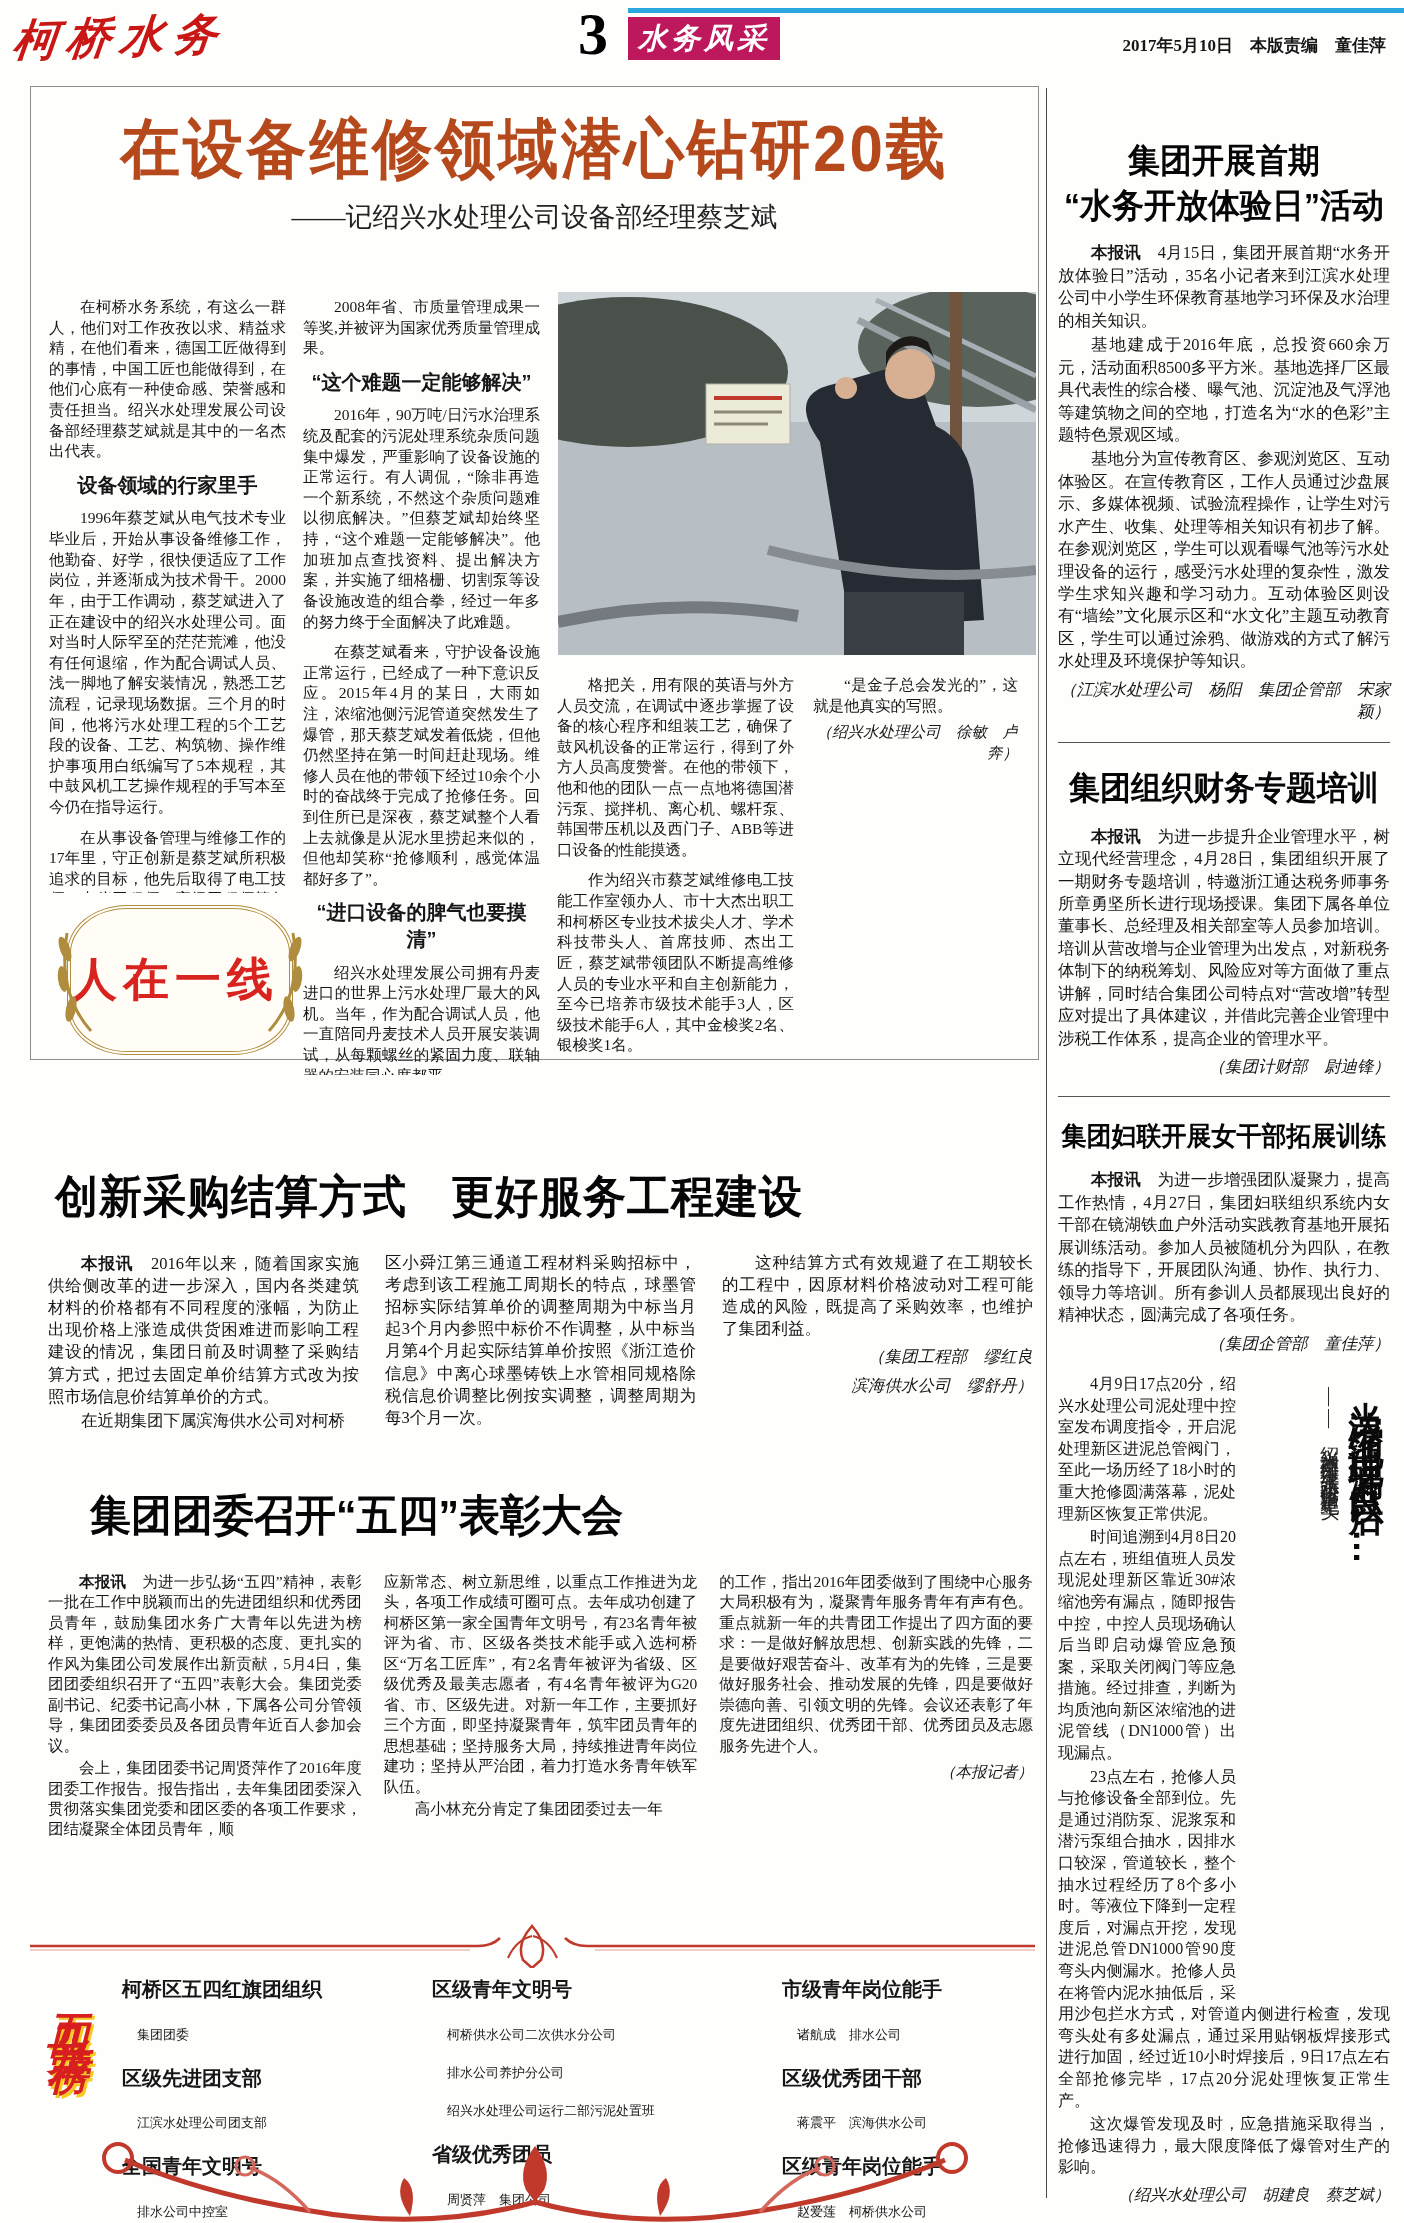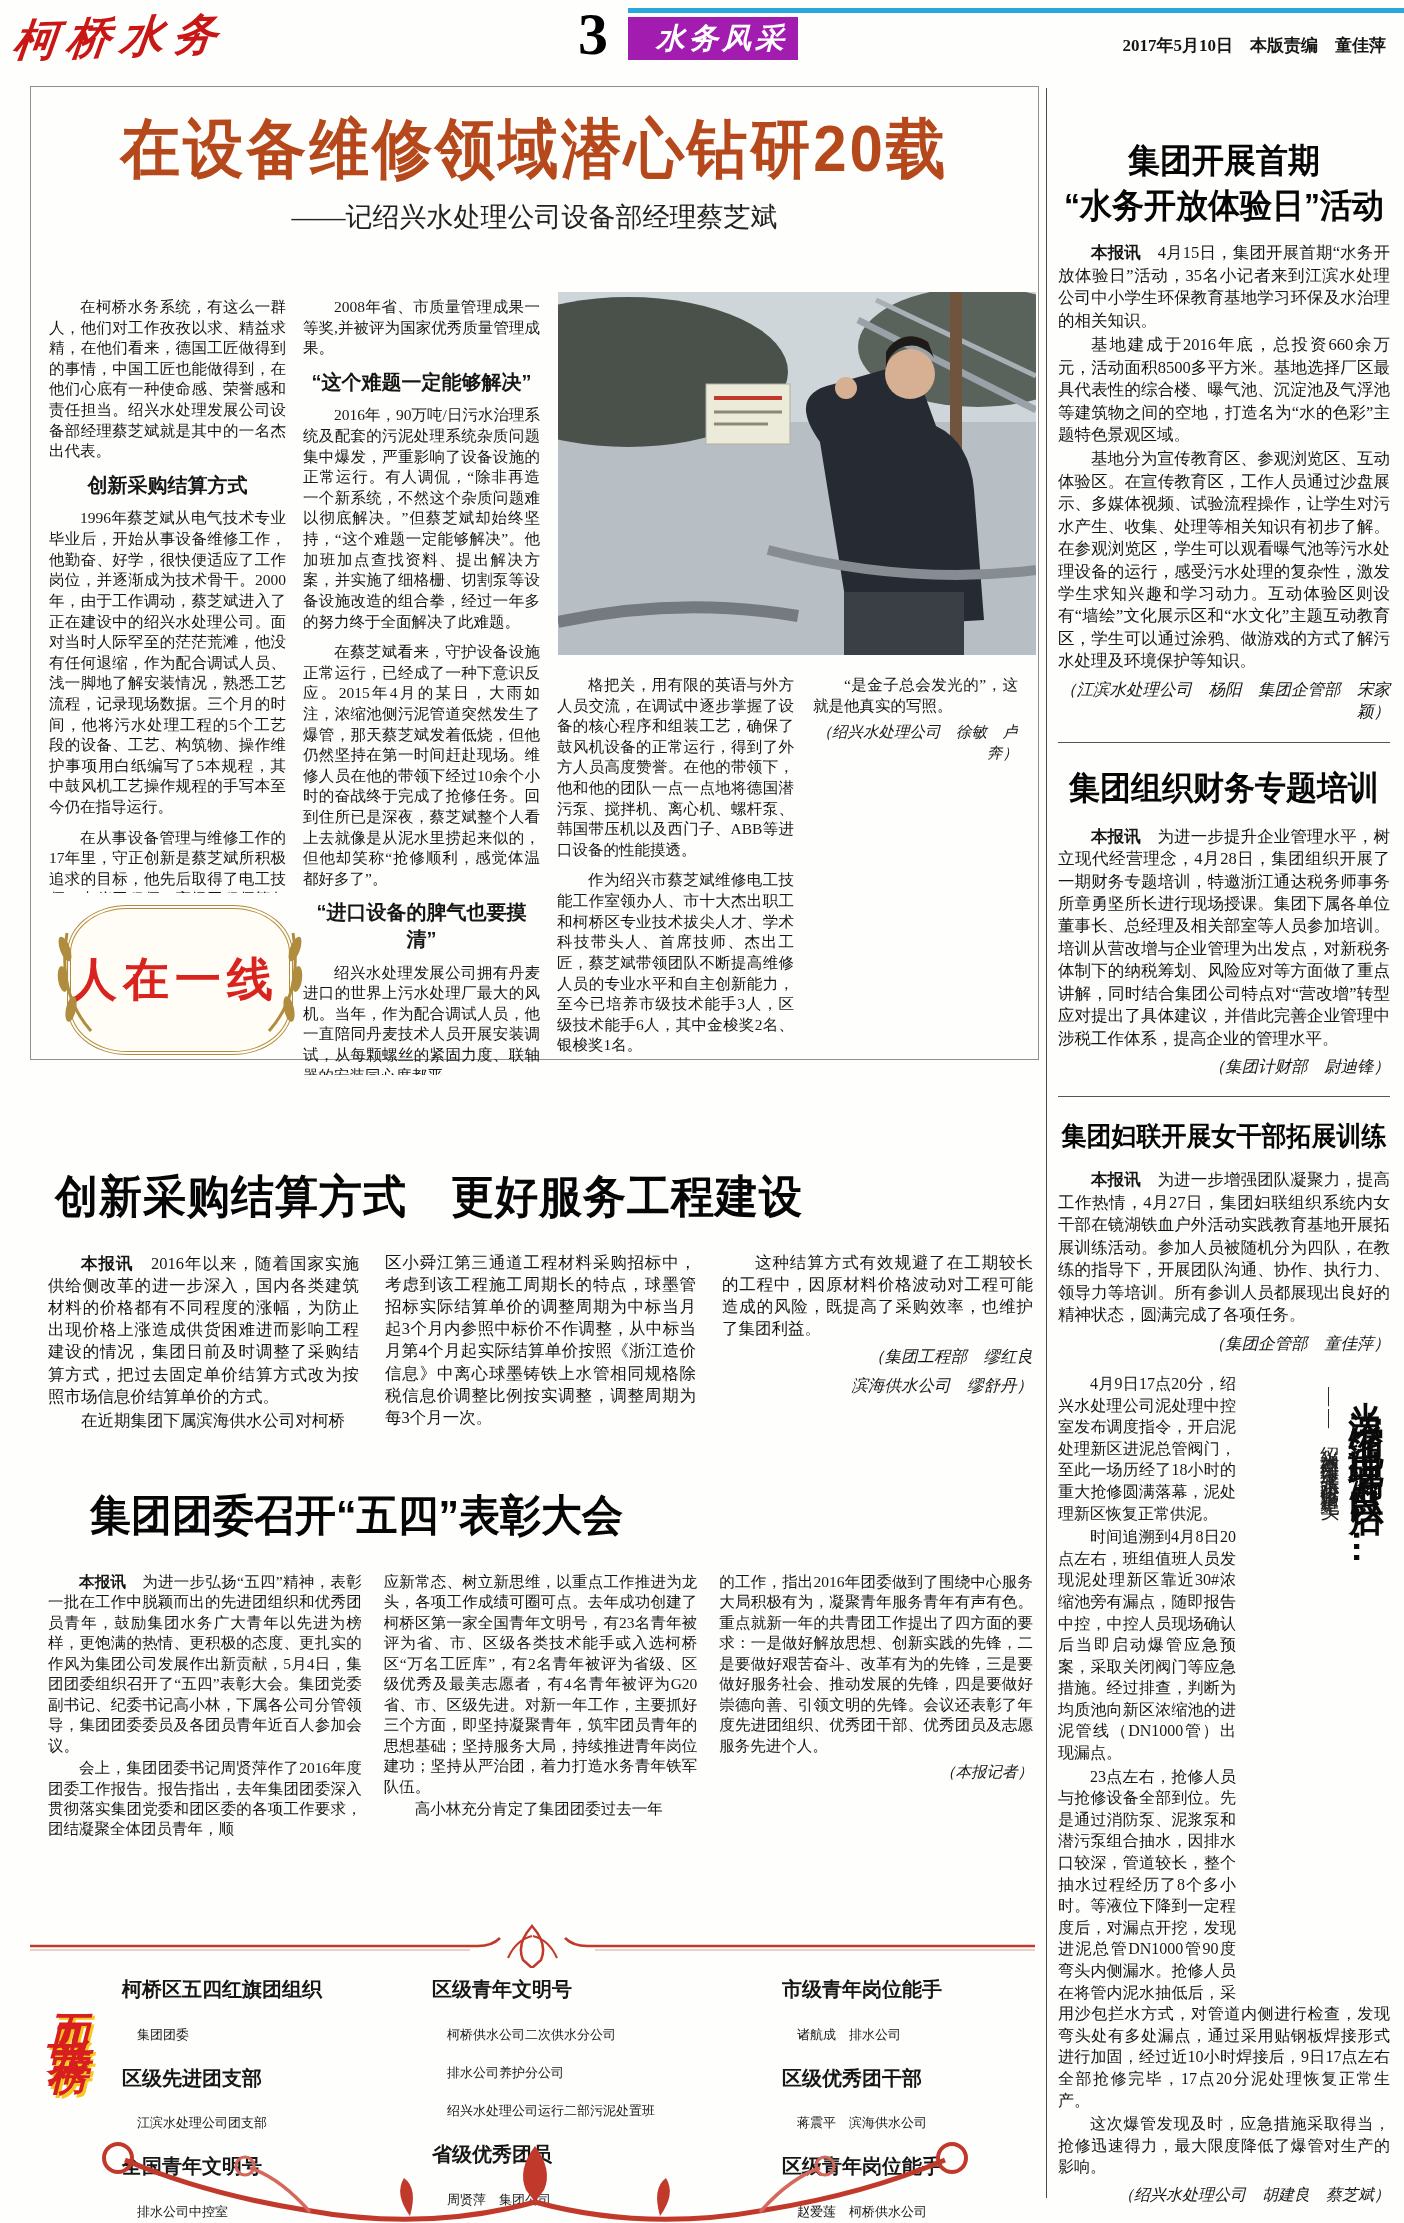--- a/index.html
+++ b/index.html
@@ -94,21 +94,21 @@
           font-family:"Liberation Serif",serif;}
 </style>
 </head>
 <body>
 
 <div class="page">
 
   <div class="masthead">柯桥水务</div>
   <div class="pagenum">3</div>
   <div class="topline" style="background:#2aa7dd;"></div>
-  <div class="secbadge" style="background:#a21caf;padding-left:18px;">水务风采</div>
+  <div class="secbadge" style="background:#be185d;">水务风采</div>
   <div class="dateline">2017年5月10日　本版责编　童佳萍</div>
 
   <div class="vdivider"></div>
 
   <div class="mainbox">
     <div class="m-title">在设备维修领域潜心钻研20载</div>
     <div class="m-sub">——记绍兴水处理公司设备部经理蔡芝斌</div>
 
     <div class="photo">
       <svg width="478" height="363" viewBox="0 0 478 363">
@@ -128,21 +128,21 @@
         <path d="M328 76 a26 26 0 0 1 48 -10 l-6 -16 a28 28 0 0 0 -42 10 z" fill="#1d1a17"></path>
         <circle cx="288" cy="96" r="11" fill="#d7b093"></circle>
         <rect x="286" y="300" width="120" height="63" fill="#3a3f45"></rect>
         <path d="M210 258 q140 36 268 20" stroke="#868c91" stroke-width="10" fill="none"></path>
         <path d="M0 330 q120 -26 240 -6" stroke="#747a7f" stroke-width="12" fill="none"></path>
       </svg>
     </div>
 
     <div class="mcol c1">
         <p class="blk-p">在柯桥水务系统，有这么一群人，他们对工作孜孜以求、精益求精，在他们看来，德国工匠做得到的事情，中国工匠也能做得到，在他们心底有一种使命感、荣誉感和责任担当。绍兴水处理发展公司设备部经理蔡芝斌就是其中的一名杰出代表。</p>
-        <p class="blk-h">创新采购结算方式</p>
+        <p class="blk-h">设备领域的行家里手</p>
         <p class="blk-p">1996年蔡芝斌从电气技术专业毕业后，开始从事设备维修工作，他勤奋、好学，很快便适应了工作岗位，并逐渐成为技术骨干。2000年，由于工作调动，蔡芝斌进入了正在建设中的绍兴水处理公司。面对当时人际罕至的茫茫荒滩，他没有任何退缩，作为配合调试人员、浅一脚地了解安装情况，熟悉工艺流程，记录现场数据。三个月的时间，他将污水处理工程的5个工艺段的设备、工艺、构筑物、操作维护事项用白纸编写了5本规程，其中鼓风机工艺操作规程的手写本至今仍在指导运行。</p>
         <p class="blk-p">在从事设备管理与维修工作的17年里，守正创新是蔡芝斌所积极追求的目标，他先后取得了电工技师、电仪工程师、高级工程师等各项证书，取得了6项实用新型专利和1项发明专利。由他主持编写的《降低调节池出水SS》课题，获</p>
       </div>
     <div class="mcol c2">
         <p class="blk-p">2008年省、市质量管理成果一等奖,并被评为国家优秀质量管理成果。</p>
         <p class="blk-h">“这个难题一定能够解决”</p>
         <p class="blk-p">2016年，90万吨/日污水治理系统及配套的污泥处理系统杂质问题集中爆发，严重影响了设备设施的正常运行。有人调侃，“除非再造一个新系统，不然这个杂质问题难以彻底解决。”但蔡芝斌却始终坚持，“这个难题一定能够解决”。他加班加点查找资料、提出解决方案，并实施了细格栅、切割泵等设备设施改造的组合拳，经过一年多的努力终于全面解决了此难题。</p>
         <p class="blk-p">在蔡芝斌看来，守护设备设施正常运行，已经成了一种下意识反应。2015年4月的某日，大雨如注，浓缩池侧污泥管道突然发生了爆管，那天蔡芝斌发着低烧，但他仍然坚持在第一时间赶赴现场。维修人员在他的带领下经过10余个小时的奋战终于完成了抢修任务。回到住所已是深夜，蔡芝斌整个人看上去就像是从泥水里捞起来似的，但他却笑称“抢修顺利，感觉体温都好多了”。</p>
         <p class="blk-h">“进口设备的脾气也要摸清”</p>
         <p class="blk-p">绍兴水处理发展公司拥有丹麦进口的世界上污水处理厂最大的风机。当年，作为配合调试人员，他一直陪同丹麦技术人员开展安装调试，从每颗螺丝的紧固力度、联轴器的安装同心度都严</p>

